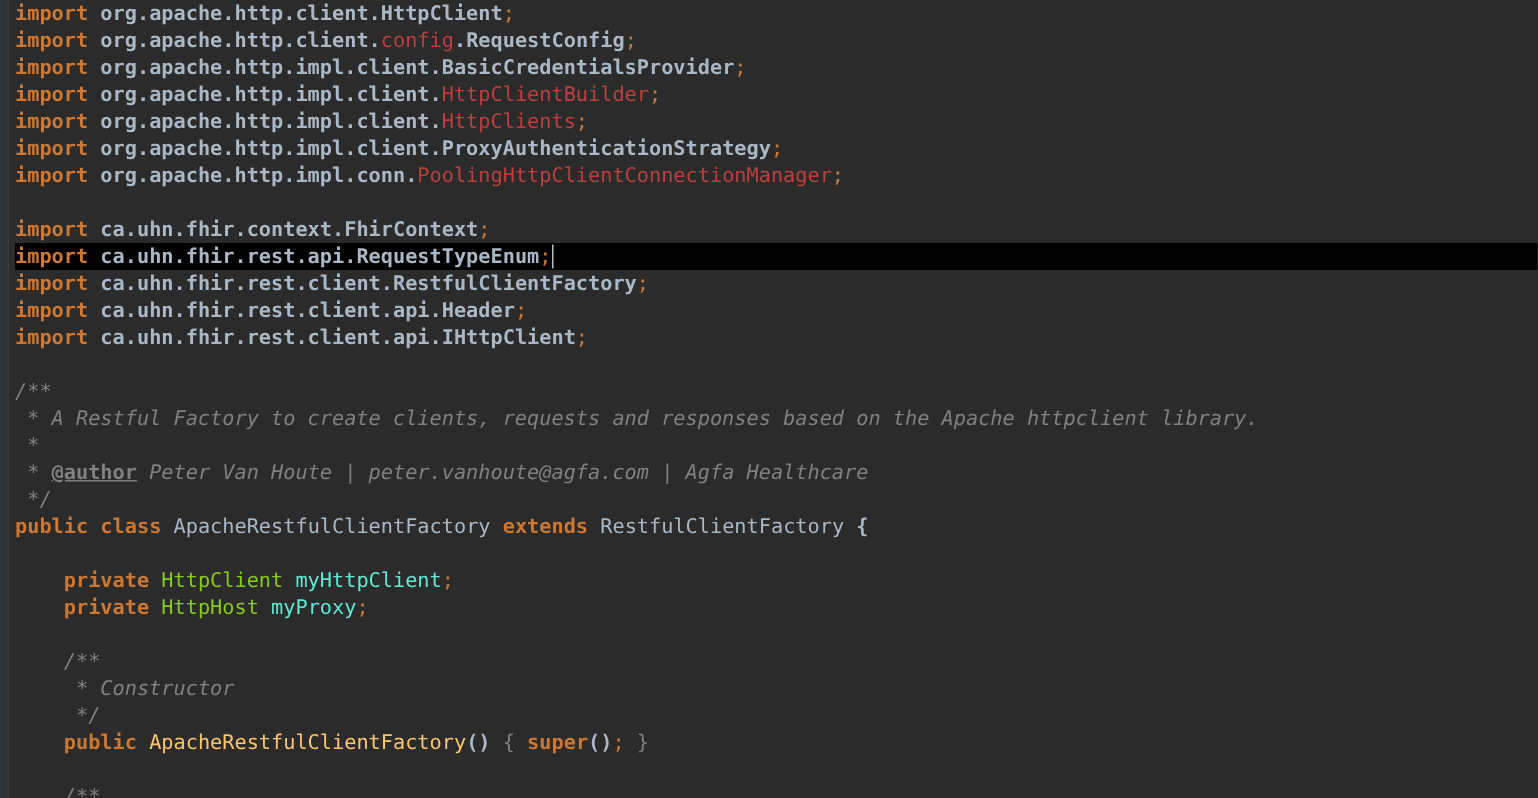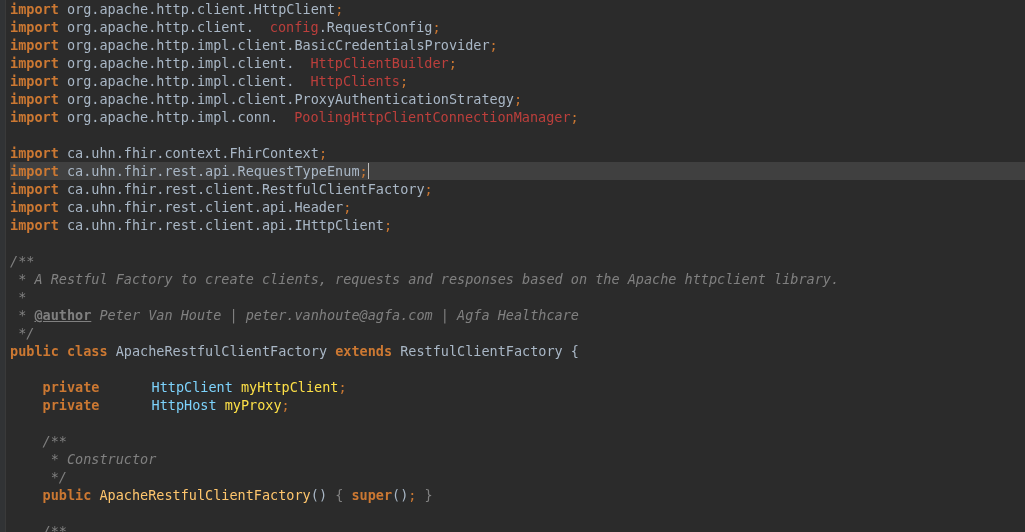--- a/index.html
+++ b/index.html
@@ -21,31 +21,31 @@
     bottom: 0;
     width: 6px;
     background: #313335;
     border-right: 1px solid #3a3a3a;
   }
   .code {
     padding-left: 10px;
     white-space: pre;
   }
   .line { display: block; height: 18px; }
-  .line.highlight { background: #404040; }
+  .line.highlight { background: #000000; }
   .kw { color: #cc7832; font-weight: bold; }
-  .unres { color: #bc3f3c; margin-left: 16px; }
+  .unres { color: #bc3f3c; }
   .punct { color: #cc7832; }
   .comment { color: #808080; font-style: italic; }
   .doctag { color: #808080; text-decoration: underline; font-weight: bold; }
-  .classname { color: #7dd3fc; margin-left: 44px; }
+  .classname { color: #84cc16; }
   .methodname { color: #ffc66d; }
-  .field { color: #fde047; }
+  .field { color: #5eead4; }
   .fold { color: #808080; }
-  .dim { color: #a9b7c6; }
+  .dim { color: #a9b7c6; font-weight: bold; }
   .classdecl { color: #a9b7c6; font-weight: normal; }
   .caret {
     display: inline-block;
     width: 1px;
     height: 16px;
     background: #bbbbbb;
     vertical-align: text-bottom;
     margin-left: 0px;
   }
 </style>

